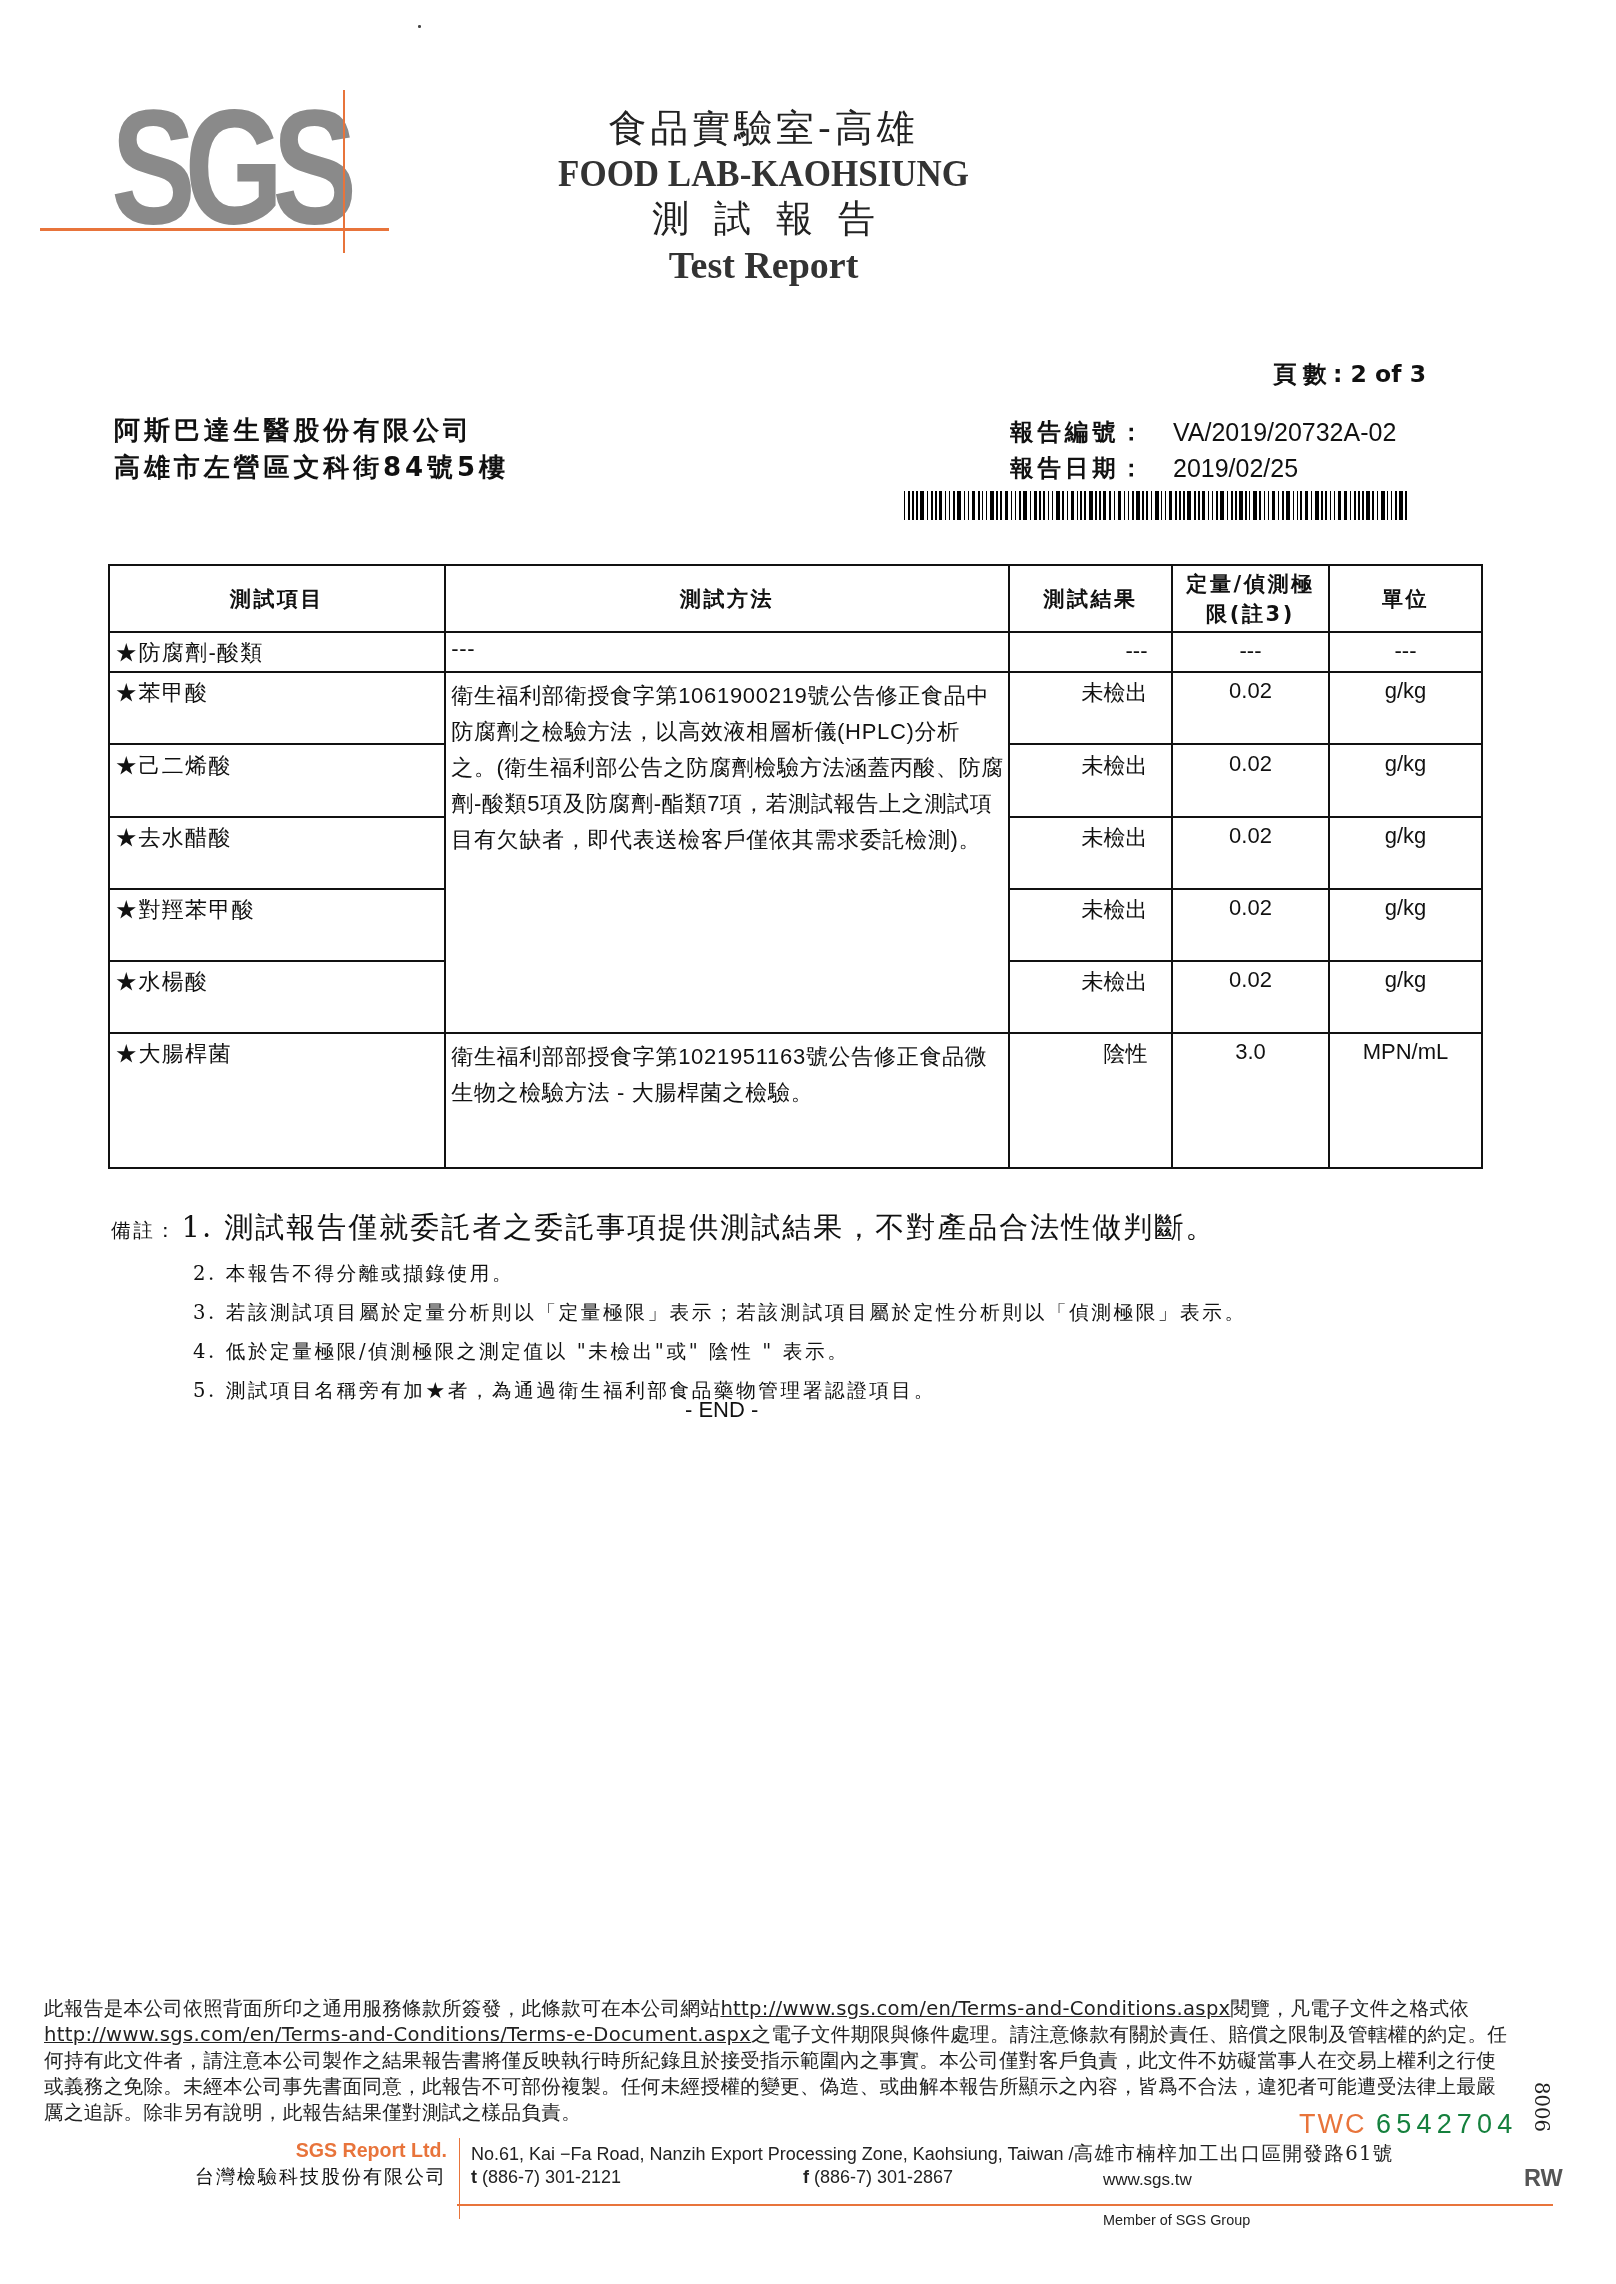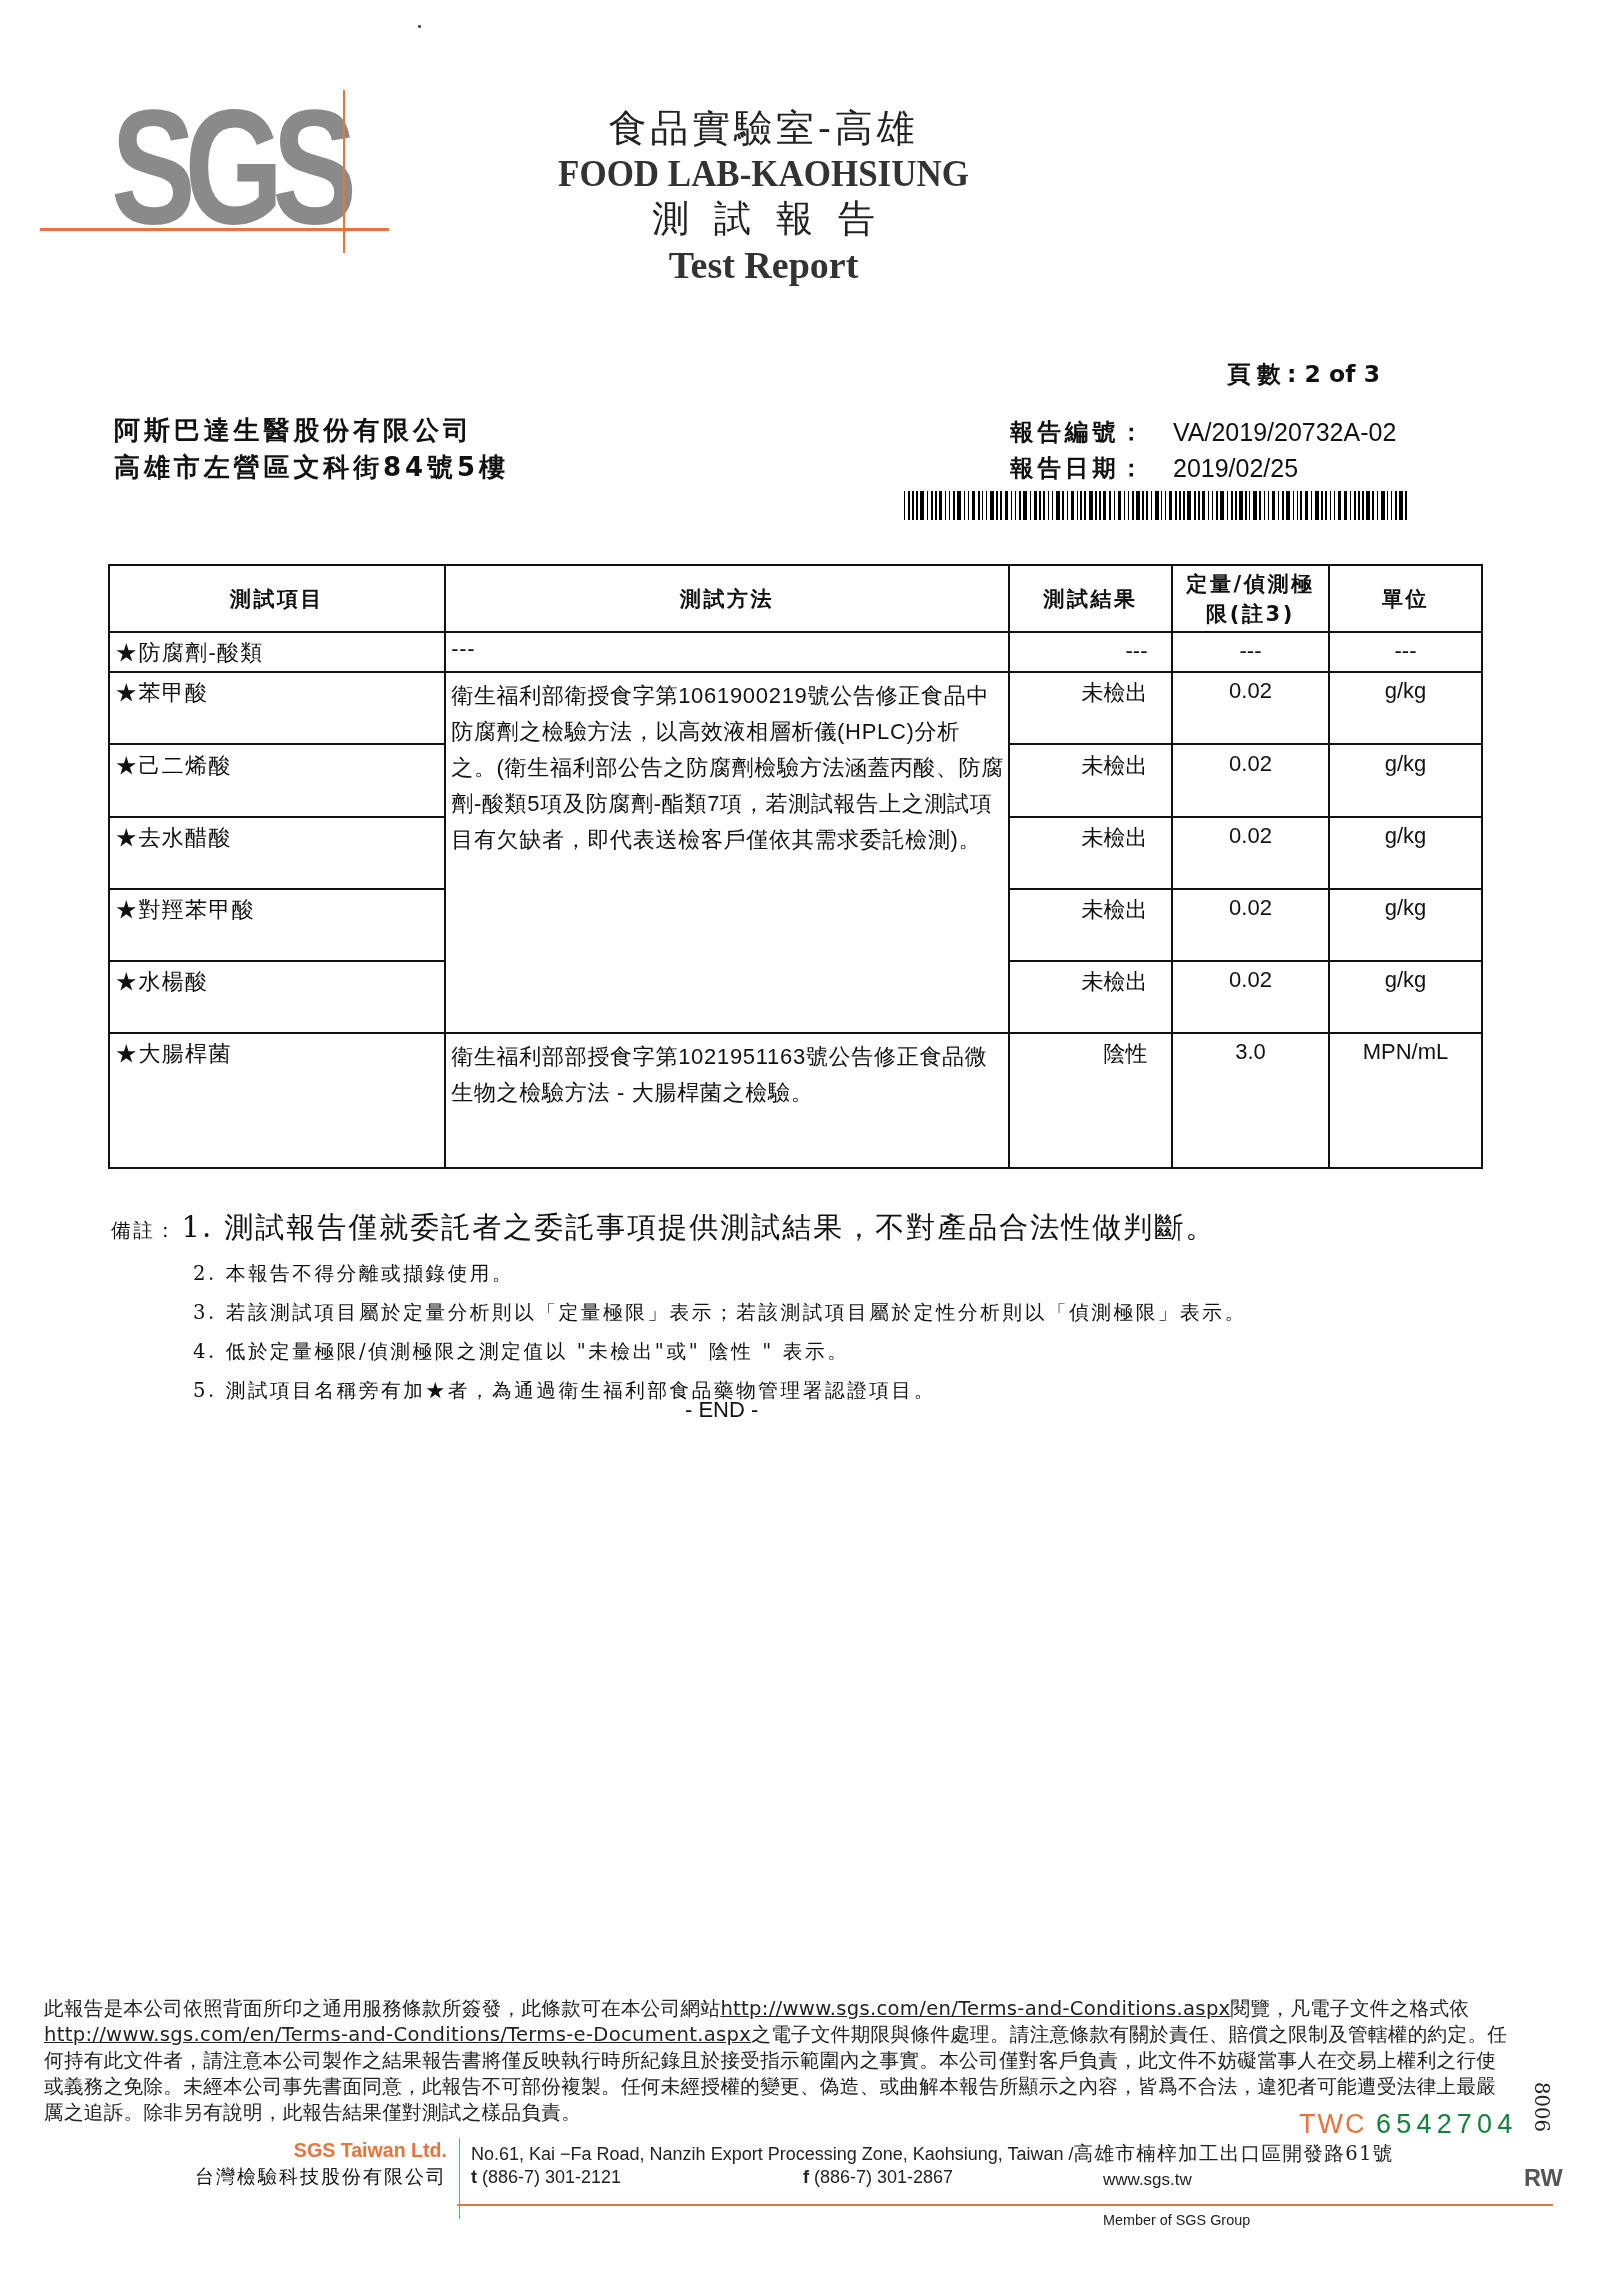--- a/index.html
+++ b/index.html
@@ -15,21 +15,21 @@
   .logo-hline { left: 40px; top: 228px; width: 349px; height: 2.6px; background: #e8743b; }
 
   
   .title-block { left: 457px; top: 104px; width: 613px; text-align: center; }
   .t-zh1 { font-family: "DejaVu Serif", serif; font-size: 38px; line-height: 48px; letter-spacing: 3.9px; color: #222; }
   .t-en1 { font-family: "Liberation Serif", serif; font-weight: bold; font-size: 38px; line-height: 43px; color: #333; transform: scaleX(0.92); }
   .t-zh2 { font-family: "DejaVu Serif", serif; font-size: 37px; line-height: 47px; letter-spacing: 25px; padding-left: 25px; color: #222; }
   .t-en2 { font-family: "Liberation Serif", serif; font-weight: bold; font-size: 38px; line-height: 47px; color: #333; }
 
   
-  .page-no { left: 1227px; top: 358px; font-size: 23.5px; font-weight: bold; }
+  .page-no { left: 1273px; top: 358px; font-size: 23.5px; font-weight: bold; }
   .page-no .lbl { letter-spacing: 6.5px; }
   .client { left: 114px; top: 412px; font-size: 26px; font-weight: bold; line-height: 37px; letter-spacing: 3.9px; }
   .report-info { left: 1010px; top: 414px; font-size: 23.5px; line-height: 36px; }
   .report-info .row { display: flex; }
   .report-info .lbl { width: 163px; font-weight: bold; letter-spacing: 3.9px; }
   .report-info .val { font-family: "Liberation Sans", sans-serif; font-size: 25px; }
   .barcode { left: 904px; top: 491px; width: 564px; height: 29px; display: flex; align-items: stretch; }
   .barcode span { display: block; background: #000; margin-right: 2.6px; }
 
   
@@ -305,21 +305,21 @@
   <span>此報告是本公司依照背面所印之通用服務條款所簽發，此條款可在本公司網站</span><a>http://www.sgs.com/en/Terms-and-Conditions.aspx</a><span>閱覽，凡電子文件之格式依</span><a>http://www.sgs.com/en/Terms-and-Conditions/Terms-e-Document.aspx</a><span>之電子文件期限與條件處理。請注意條款有關於責任、賠償之限制及管轄權的約定。任何持有此文件者，請注意本公司製作之結果報告書將僅反映執行時所紀錄且於接受指示範圍內之事實。本公司僅對客戶負責，此文件不妨礙當事人在交易上權利之行使或義務之免除。未經本公司事先書面同意，此報告不可部份複製。任何未經授權的變更、偽造、或曲解本報告所顯示之內容，皆爲不合法，違犯者可能遭受法律上最嚴厲之追訴。除非另有說明，此報告結果僅對測試之樣品負責。</span>
 </div>
 
 <div class="abs twc">
   <span class="pre">TWC</span>
   <span class="num">6542704</span>
 </div>
 <div class="abs serial">8006</div>
 
 <div class="abs sgs-tw">
-  <div class="en">SGS Taiwan Ltd.</div>
+  <div class="en">SGS Report Ltd.</div>
 </div>
 <div class="abs sgs-tw-zh">台灣檢驗科技股份有限公司</div>
 <div class="abs foot-vline"></div>
 <div class="abs foot-hline"></div>
 
 <div class="abs addr">
   <span>No.61, Kai −Fa Road, Nanzih Export Processing Zone, Kaohsiung, Taiwan /</span><span class="zh">高雄市楠梓加工出口區開發路61號</span>
 </div>
 <div class="abs tel">
   <b>t</b> <span>(886-7) 301-2121</span>

